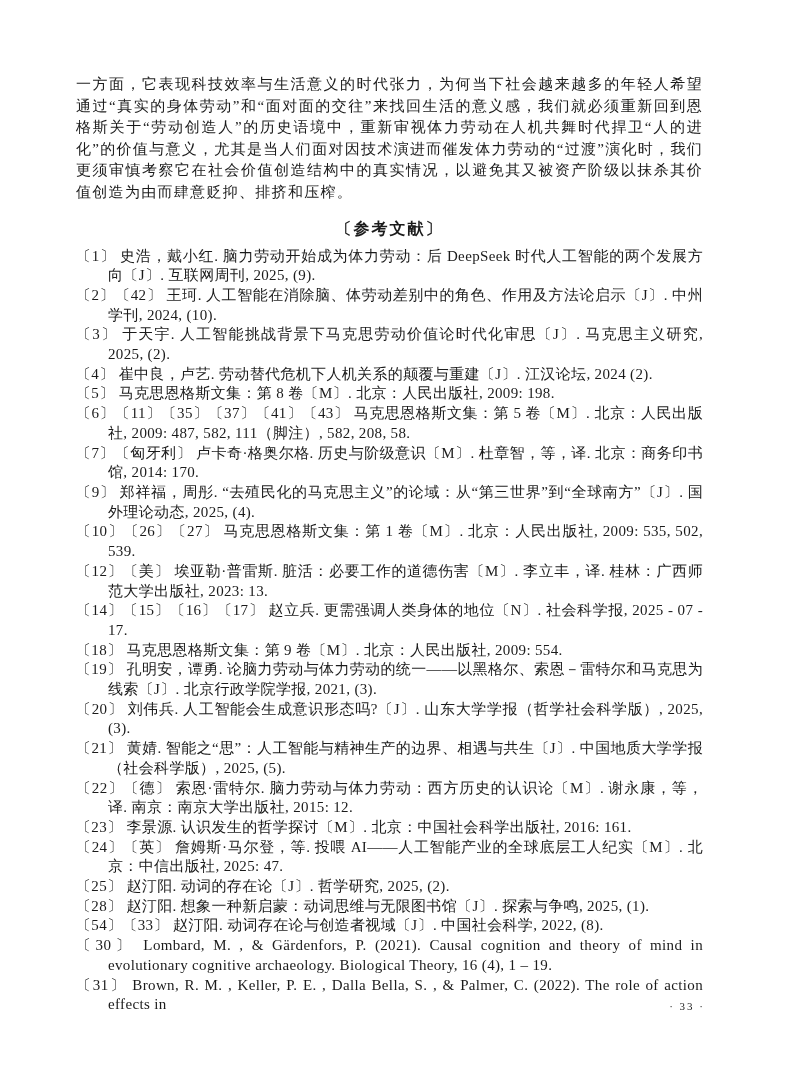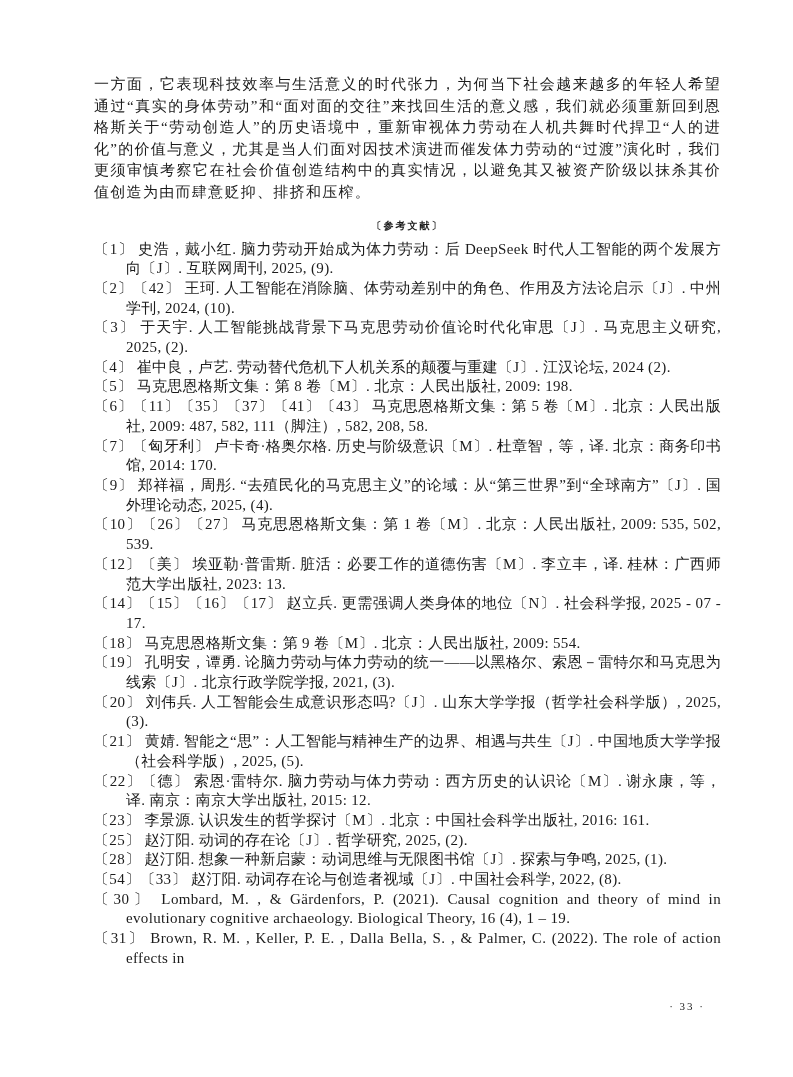--- a/index.html
+++ b/index.html
@@ -11,36 +11,36 @@
     position: relative;
     width: 793px;
     height: 1077px;
     background: #ffffff;
     overflow: hidden;
     font-family: "Liberation Serif", "DejaVu Serif", serif;
     color: #1b1b1b;
   }
   .content {
     position: absolute;
-    left: 94px;
+    left: 76px;
     top: 74px;
     width: 627px;
   }
   .para {
     margin: 0;
     font-size: 15px;
     line-height: 21.6px;
     letter-spacing: 1.3px;
     text-align: justify;
   }
   .ref-heading {
     margin: 15px 0 7px 0;
     text-align: center;
     font-weight: bold;
-    font-size: 10px;
+    font-size: 16px;
     letter-spacing: 2px;
   }
   .ref-list {
     margin: 0;
   }
   .ref {
     margin: 0;
     font-size: 15px;
     line-height: 19.7px;
     letter-spacing: 0.35px;
@@ -76,20 +76,21 @@
       <p class="ref">〔9〕 郑祥福，周彤. “去殖民化的马克思主义”的论域：从“第三世界”到“全球南方”〔J〕. 国外理论动态, 2025, (4).</p>
       <p class="ref">〔10〕〔26〕〔27〕 马克思恩格斯文集：第 1 卷〔M〕. 北京：人民出版社, 2009: 535, 502, 539.</p>
       <p class="ref">〔12〕〔美〕 埃亚勒·普雷斯. 脏活：必要工作的道德伤害〔M〕. 李立丰，译. 桂林：广西师范大学出版社, 2023: 13.</p>
       <p class="ref">〔14〕〔15〕〔16〕〔17〕 赵立兵. 更需强调人类身体的地位〔N〕. 社会科学报, 2025 - 07 - 17.</p>
       <p class="ref">〔18〕 马克思恩格斯文集：第 9 卷〔M〕. 北京：人民出版社, 2009: 554.</p>
       <p class="ref">〔19〕 孔明安，谭勇. 论脑力劳动与体力劳动的统一——以黑格尔、索恩－雷特尔和马克思为线索〔J〕. 北京行政学院学报, 2021, (3).</p>
       <p class="ref">〔20〕 刘伟兵. 人工智能会生成意识形态吗?〔J〕. 山东大学学报（哲学社会科学版）, 2025, (3).</p>
       <p class="ref">〔21〕 黄婧. 智能之“思”：人工智能与精神生产的边界、相遇与共生〔J〕. 中国地质大学学报（社会科学版）, 2025, (5).</p>
       <p class="ref">〔22〕〔德〕 索恩·雷特尔. 脑力劳动与体力劳动：西方历史的认识论〔M〕. 谢永康，等，译. 南京：南京大学出版社, 2015: 12.</p>
       <p class="ref">〔23〕 李景源. 认识发生的哲学探讨〔M〕. 北京：中国社会科学出版社, 2016: 161.</p>
+      <p class="ref">〔24〕〔英〕 詹姆斯·马尔登，等. 投喂 AI——人工智能产业的全球底层工人纪实〔M〕. 北京：中信出版社, 2025: 47.</p>
       <p class="ref">〔25〕 赵汀阳. 动词的存在论〔J〕. 哲学研究, 2025, (2).</p>
       <p class="ref">〔28〕 赵汀阳. 想象一种新启蒙：动词思维与无限图书馆〔J〕. 探索与争鸣, 2025, (1).</p>
       <p class="ref">〔54〕〔33〕 赵汀阳. 动词存在论与创造者视域〔J〕. 中国社会科学, 2022, (8).</p>
       <p class="ref">〔30〕 Lombard, M. , &amp; Gärdenfors, P. (2021). Causal cognition and theory of mind in evolutionary cognitive archaeology. Biological Theory, 16 (4), 1 – 19.</p>
       <p class="ref">〔31〕 Brown, R. M. , Keller, P. E. , Dalla Bella, S. , &amp; Palmer, C. (2022). The role of action effects in</p>
     </div>
   </div>
 
   <div class="page-number">· 33 ·</div>
 </div>

